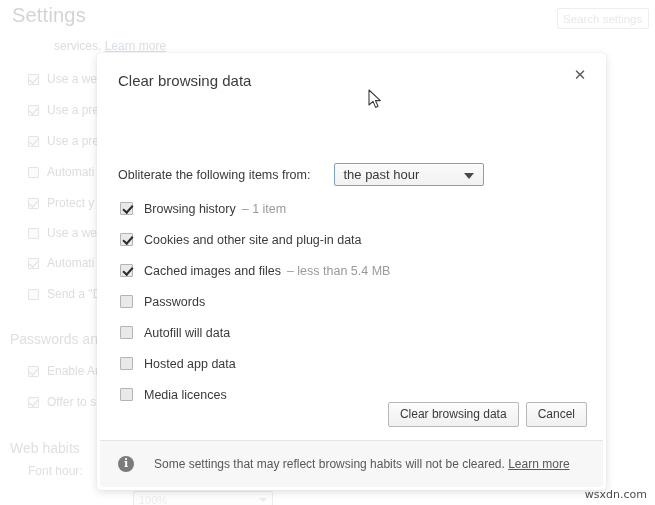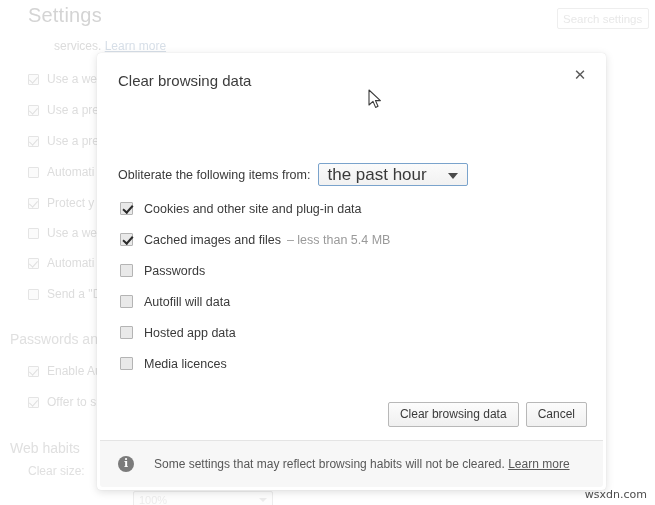--- a/index.html
+++ b/index.html
@@ -18,21 +18,21 @@
 
   
   #bg-page {
     position: absolute;
     inset: 0;
     background: #ffffff;
     color: #d9d9d9;
   }
   #bg-title {
     position: absolute;
-    left: 28px;
+    left: 12px;
     top: 4px;
     font-size: 20px;
     color: #d4d4d4;
     letter-spacing: .2px;
   }
   #bg-search {
     position: absolute;
     right: 6px;
     top: 8px;
     width: 92px;
@@ -236,25 +236,26 @@
     white-space: nowrap;
   }
   #timerange {
     width: 150px;
     height: 23px;
     box-sizing: border-box;
     border: 1px solid #7aa3cc;
     border-radius: 2px;
     background: linear-gradient(#fbfbfb, #f1f1f1);
     position: relative;
-    font-size: 17px;
+    font-size: 13px;
     color: #3a3a3a;
     line-height: 21px;
     padding-left: 8px;
     cursor: pointer;
+    margin-left: 16px;
   }
   #timerange .caret {
     position: absolute;
     right: 9px;
     top: 9px;
     width: 0;
     height: 0;
     border-left: 5px solid transparent;
     border-right: 5px solid transparent;
     border-top: 6px solid #4a4a4a;
@@ -432,21 +433,21 @@
       <div class="bg-row" style="top: 364px;">
         <span class="bg-cb on"></span>
         <span>Enable Au</span>
       </div>
       <div class="bg-row" style="top: 395px;">
         <span class="bg-cb on"></span>
         <span>Offer to s</span>
       </div>
     </div>
 
-  <div id="bg-fontsize-label" class="bg-sub" style="top:464px">Clear size:</div>
+  <div id="bg-fontsize-label" class="bg-sub" style="top:464px">Font hour:</div>
 
   <div id="bg-fontsel">
     <span>100%</span>
     <span class="arw"></span>
   </div>
 </div>
 
 <div id="watermark">
   <svg width="195" height="86" viewBox="0 0 195 86">
     <ellipse cx="48" cy="18" rx="21" ry="16" fill="#f3f0ea" stroke="#6f6f6f" stroke-width="1.3"></ellipse>
@@ -483,20 +484,25 @@
     <div id="obliterate-label">Obliterate the following items from:</div>
     <div id="timerange">
       <span>the past hour</span>
       <span class="caret"></span>
     </div>
   </div>
 
   <div id="checklist">
       <div class="ck-row">
         <span class="ck-box checked"></span>
+        <span class="ck-label">Browsing history</span>
+        <span class="ck-meta">–  1 item</span>
+      </div>
+      <div class="ck-row">
+        <span class="ck-box checked"></span>
         <span class="ck-label">Cookies and other site and plug-in data</span>
       </div>
       <div class="ck-row">
         <span class="ck-box checked"></span>
         <span class="ck-label">Cached images and files</span>
         <span class="ck-meta">–  less than 5.4 MB</span>
       </div>
       <div class="ck-row">
         <span class="ck-box"></span>
         <span class="ck-label">Passwords</span>

